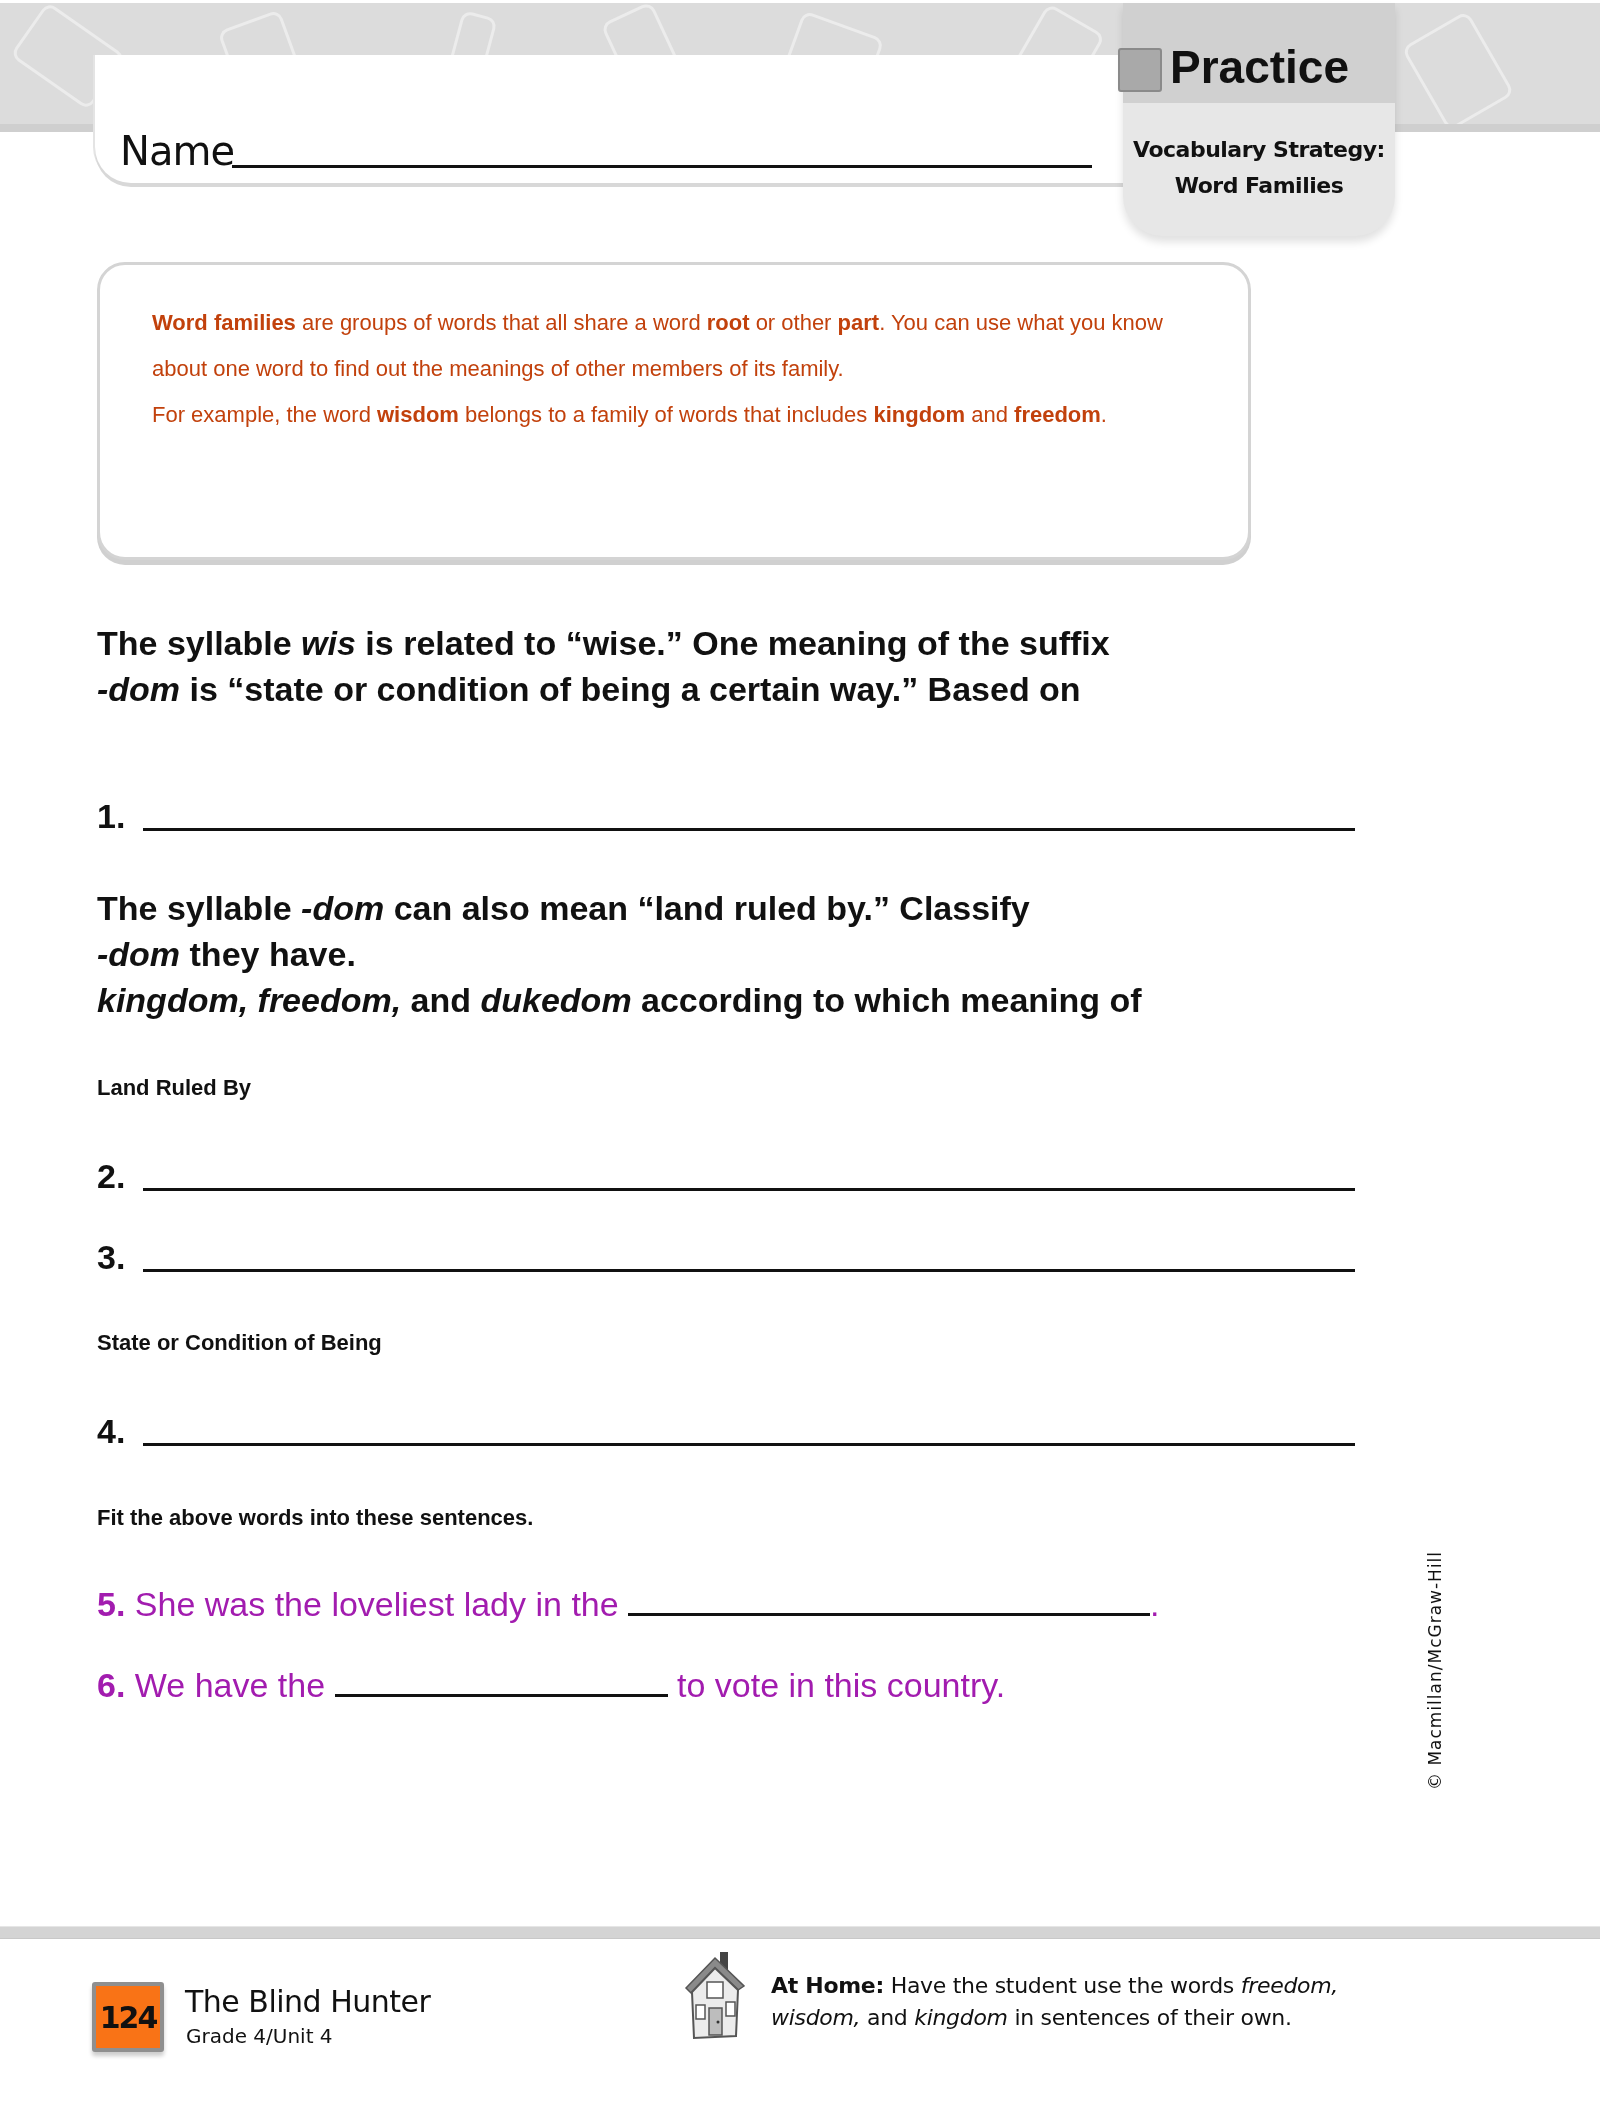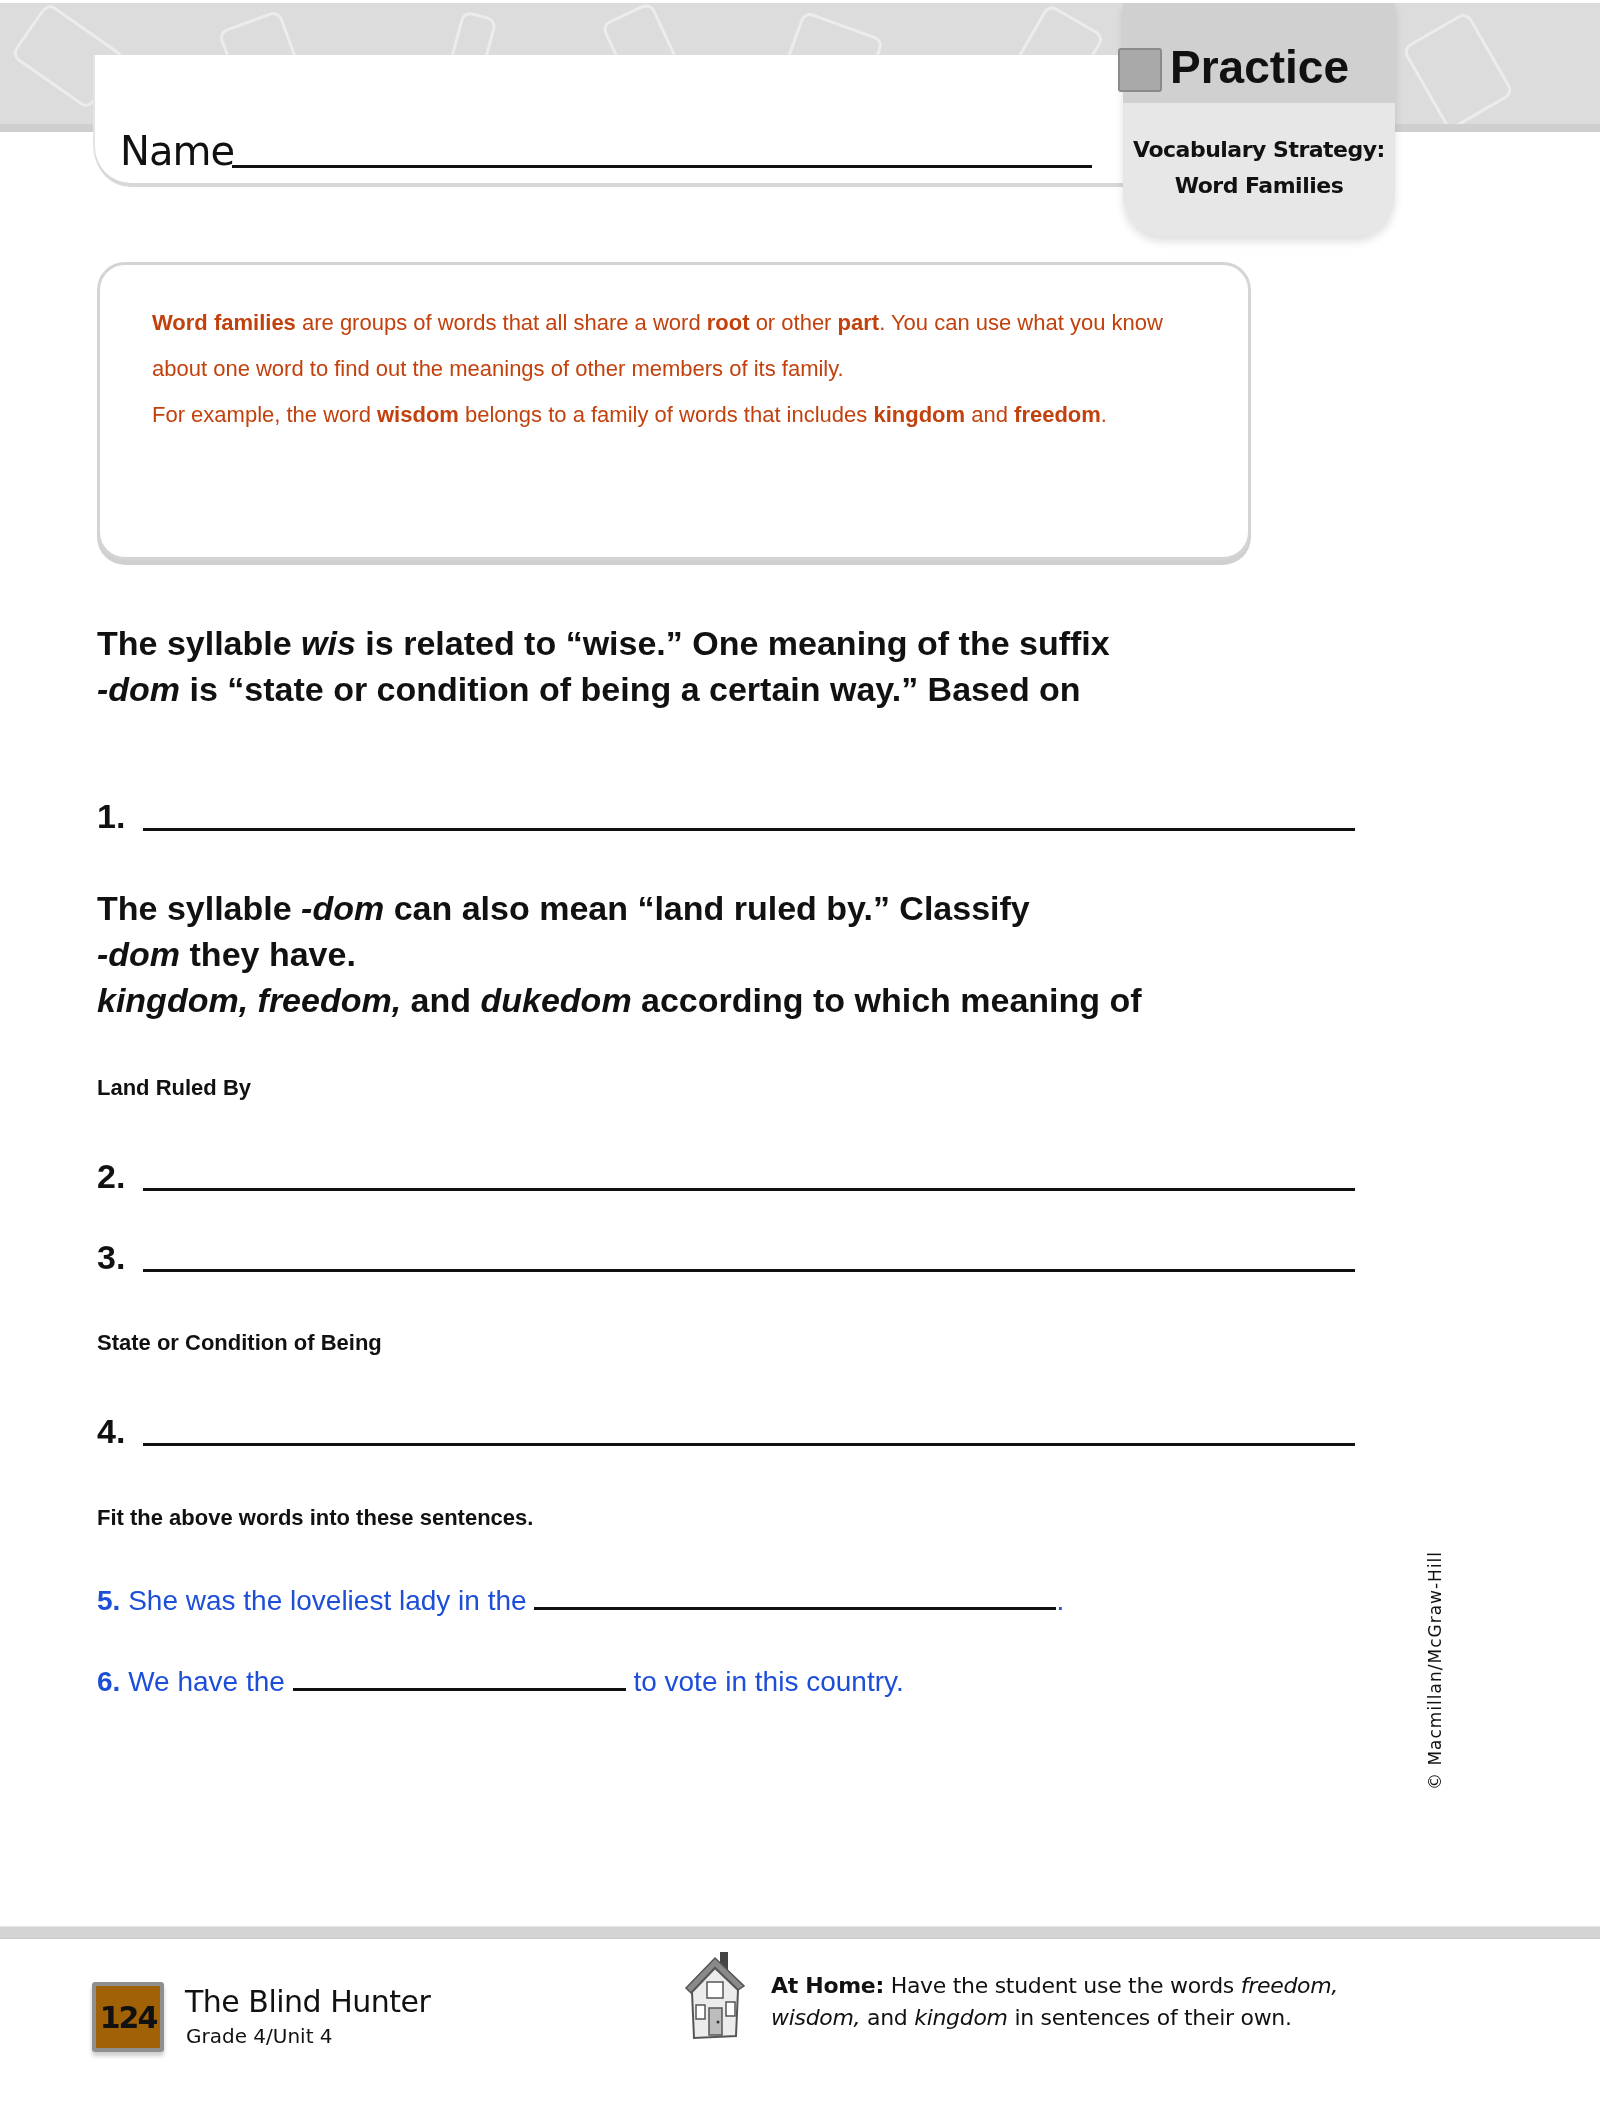--- a/index.html
+++ b/index.html
@@ -33,32 +33,32 @@
   
   #info-box { left:97px; top:262px; width:1154px; height:298px; background:#fff;
               border:3px solid #d4d4d4; border-radius:28px; box-shadow:0 5px 0 #d0d0d0; box-sizing:border-box; }
   #info-text { left:152px; top:300px; width:1060px; font-size:22px; line-height:46px; color:#c2410c; }
 
   .para { left:97px; width:1220px; font-size:34px; line-height:46px; font-weight:bold; color:#111; }
   .heading { left:97px; font-size:22px; font-weight:bold; color:#111; }
   .num { left:97px; font-size:34px; font-weight:bold; color:#111; }
   .ans-line { left:143px; width:1212px; height:3px; background:#111; }
 
-  .sent { left:97px; font-size:28px; color:#1d4ed8; white-space:nowrap; }
+  .sent { left:97px; font-size:34px; color:#a21caf; white-space:nowrap; }
   .sent b { font-weight:bold; }
   .blank { display:inline-block; height:3px; background:#111; vertical-align:baseline; }
 
   #copyright { left:1425px; top:1790px; transform:rotate(-90deg); transform-origin:left top;
                font-size:17px; color:#111; letter-spacing:1px; white-space:nowrap;
                font-family:"DejaVu Sans", sans-serif; }
 
   
   #footer-rule { left:0; top:1926px; width:1600px; height:11px; background:#d4d4d4;
                  border-top:1px solid #e6e6e6; border-bottom:1px solid #c8c8c8; }
-  #page-box { left:92px; top:1982px; width:72px; height:70px; background:#a16207;
+  #page-box { left:92px; top:1982px; width:72px; height:70px; background:#f97316;
               border:4px solid #8f8f8f; box-sizing:border-box; border-radius:3px;
               box-shadow:0 4px 4px rgba(0,0,0,0.2); display:flex; align-items:center; justify-content:center;
               font-size:30px; font-weight:bold; font-family:"DejaVu Sans", sans-serif; letter-spacing:-2px; }
   #story-title { left:185px; top:1984px; font-size:30px; color:#111; font-family:"DejaVu Sans", sans-serif; letter-spacing:-0.5px; }
   #grade-unit { left:186px; top:2024px; font-size:20px; font-weight:normal; color:#111; font-family:"DejaVu Sans", sans-serif; }
 
   #house { left:680px; top:1950px; width:70px; height:90px; }
   #at-home { left:771px; top:1970px; width:660px; font-size:22px; line-height:32px; color:#111;
              font-family:"DejaVu Sans", sans-serif; letter-spacing:-0.3px; }
   #at-home b { font-weight:bold; }

